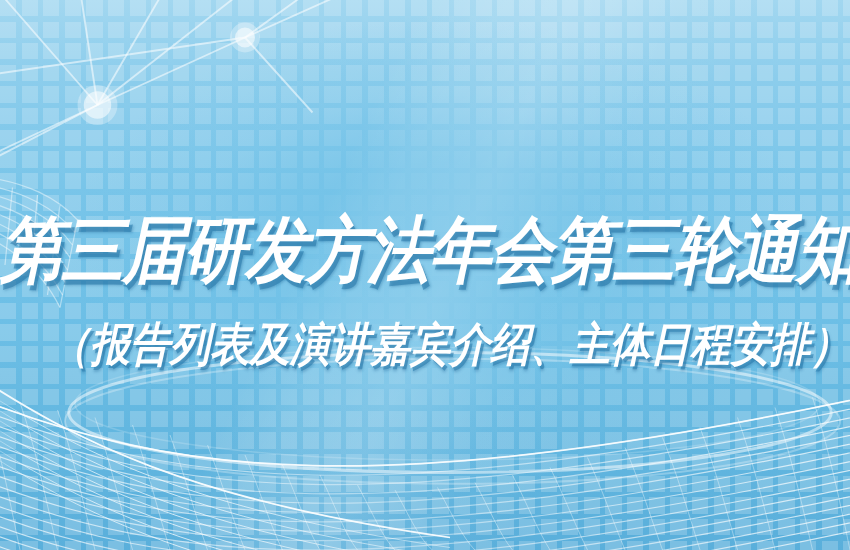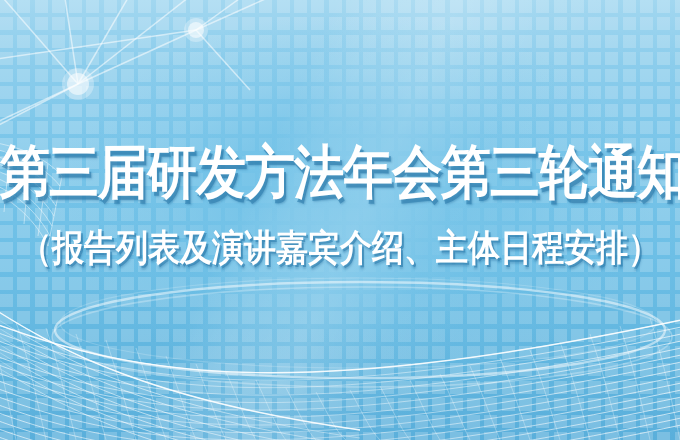--- a/index.html
+++ b/index.html
@@ -57,23 +57,24 @@
       rgba(255,255,255,.16) 52%,
       rgba(255,255,255,.03) 62%,
       rgba(255,255,255,0) 70%);
   }
 
   
   .svg-layer{position:absolute;inset:0;width:680px;height:440px;}
 
   
   #text-block{
-    position:absolute;left:0;right:0;top:140px;
-    text-align:center;
+    position:absolute;left:0;right:0;top:168px;
+    text-align:right;
     z-index:20;
+    font-style:italic;
   }
   #main-title{
     font-family:"DejaVu Sans","Liberation Sans",sans-serif;
     font-weight:700;
     font-size:50px;
     line-height:56px;
     letter-spacing:-1px;
     color:#ffffff;
     margin:0;
     white-space:nowrap;

